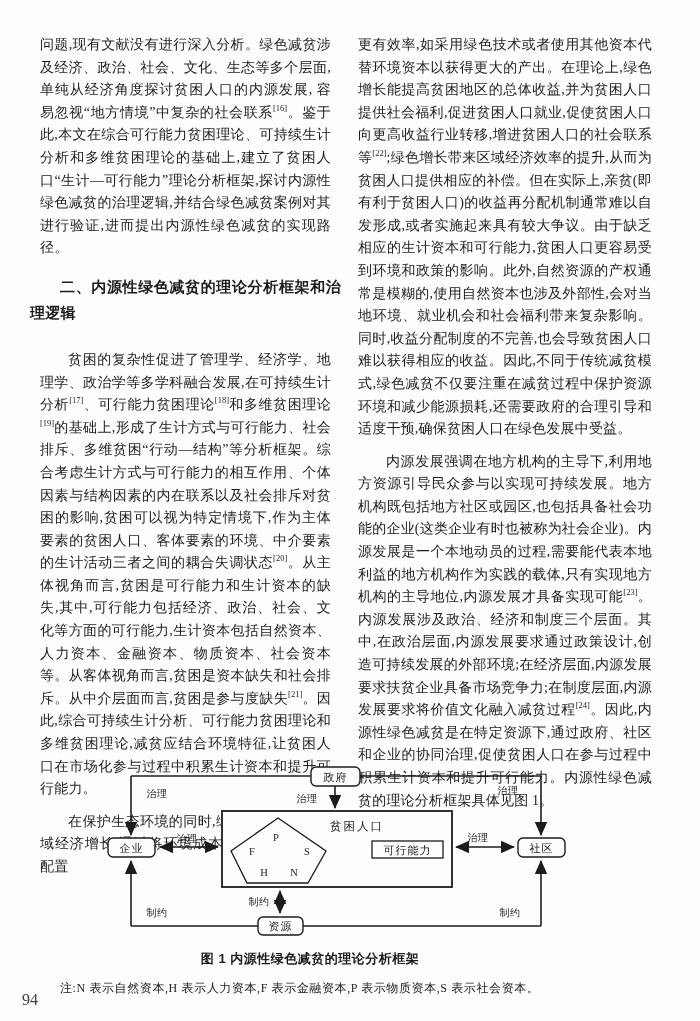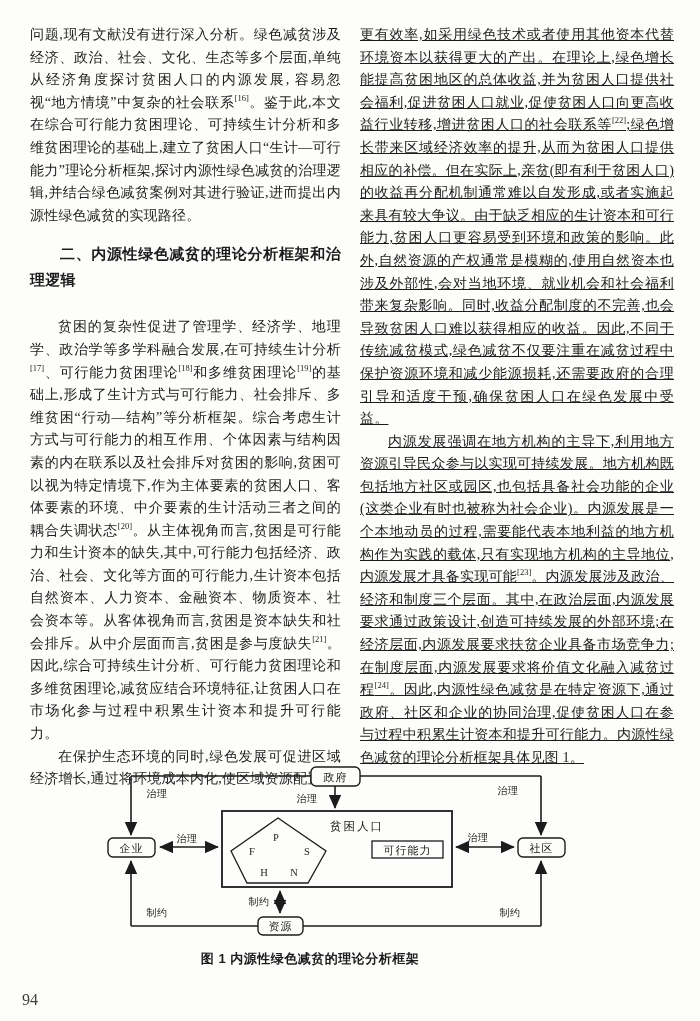--- a/index.html
+++ b/index.html
@@ -12,22 +12,22 @@
     position:relative; width:700px; height:1021px;
     background:#fdfdfb; color:#1c1c1c; overflow:hidden;
   }
   .col {
     position:absolute; top:24px;
     font-size:14px; line-height:22.6px;
     text-align:justify;
     letter-spacing:0.2px;
   }
   .col-left  { left:30px;  width:311px; }
-  .col-right { left:360px; width:314px;text-decoration:underline; }
-  .col p { margin:0; text-indent:2em; }
+  .col-right { left:348px; width:314px; }
+  .col p { margin:10px; text-indent:2em; }
   .col p.no-indent { text-indent:0; }
   sup {
     font-size:8.5px; line-height:0; letter-spacing:0;
     vertical-align:super;
     font-family:"Liberation Serif","DejaVu Serif",serif;
   }
   .section-heading {
     margin:14px 0 23px; text-indent:2em;
     font-family:"Liberation Sans","DejaVu Sans",sans-serif;
     font-weight:700; font-size:15px; line-height:26px;
@@ -136,15 +136,16 @@
     <text class="edge-label" x="307" y="50" text-anchor="middle">治理</text>
     <text class="edge-label" x="508" y="42" text-anchor="middle">治理</text>
     <text class="edge-label" x="187" y="90" text-anchor="middle">治理</text>
     <text class="edge-label" x="478" y="89" text-anchor="middle">治理</text>
     <text class="edge-label" x="259" y="153" text-anchor="middle">制约</text>
     <text class="edge-label" x="157" y="164" text-anchor="middle">制约</text>
     <text class="edge-label" x="510" y="164" text-anchor="middle">制约</text>
   </svg>
 
   <div class="figure-caption">图 1  内源性绿色减贫的理论分析框架</div>
+  <div class="figure-note">注:N 表示自然资本,H 表示人力资本,F 表示金融资本,P 表示物质资本,S 表示社会资本。</div>
   <div class="page-number">94</div>
 
 </div>
 
 </body></html>

